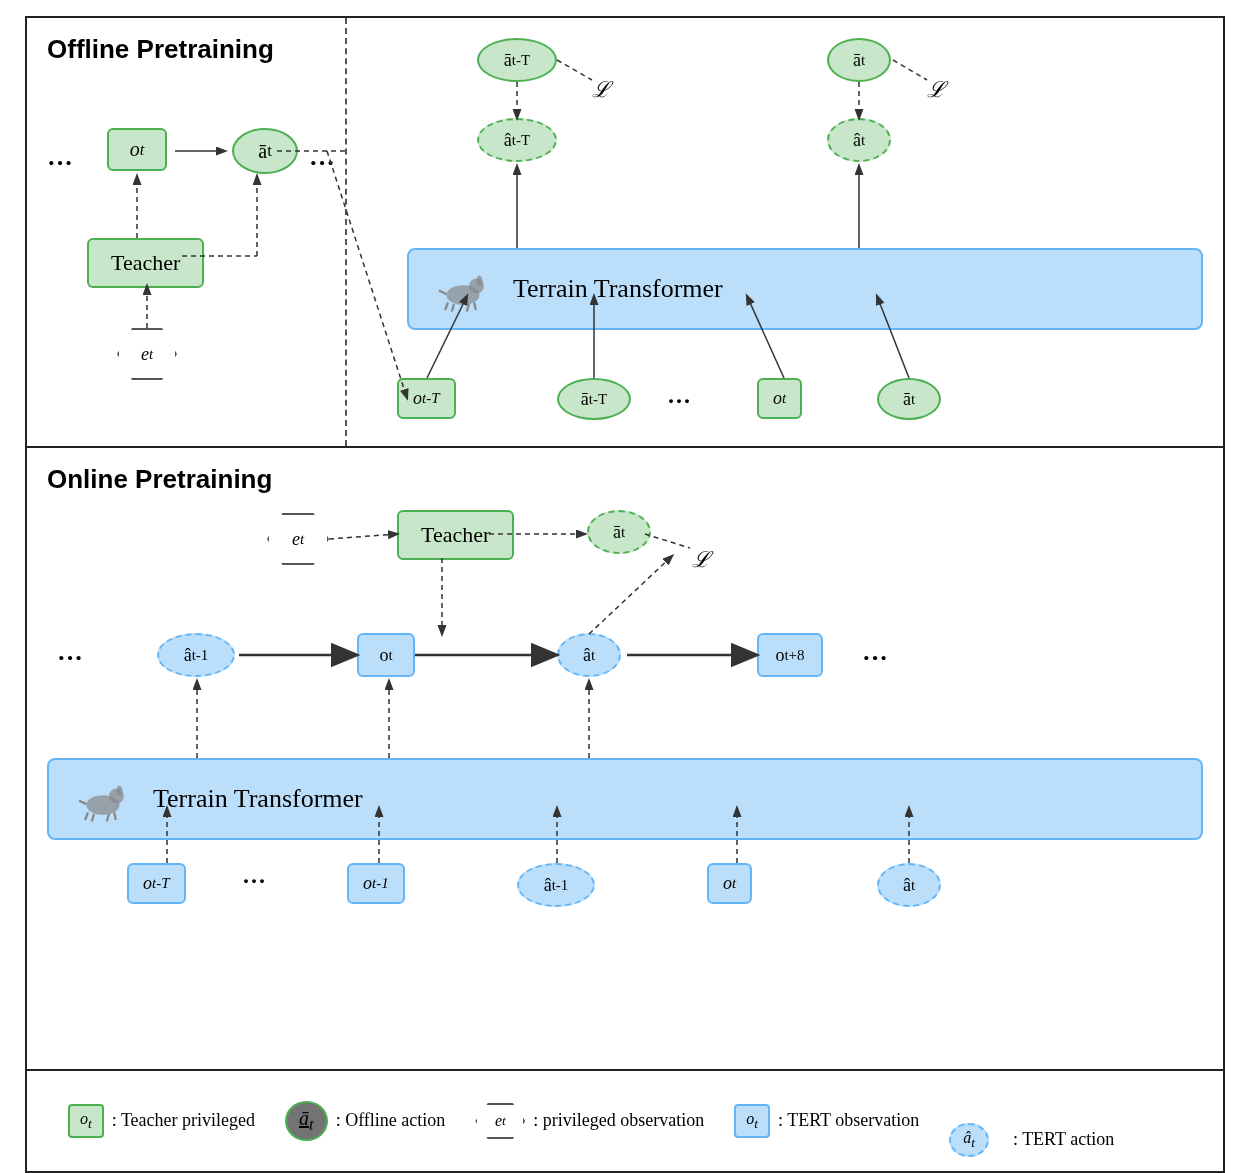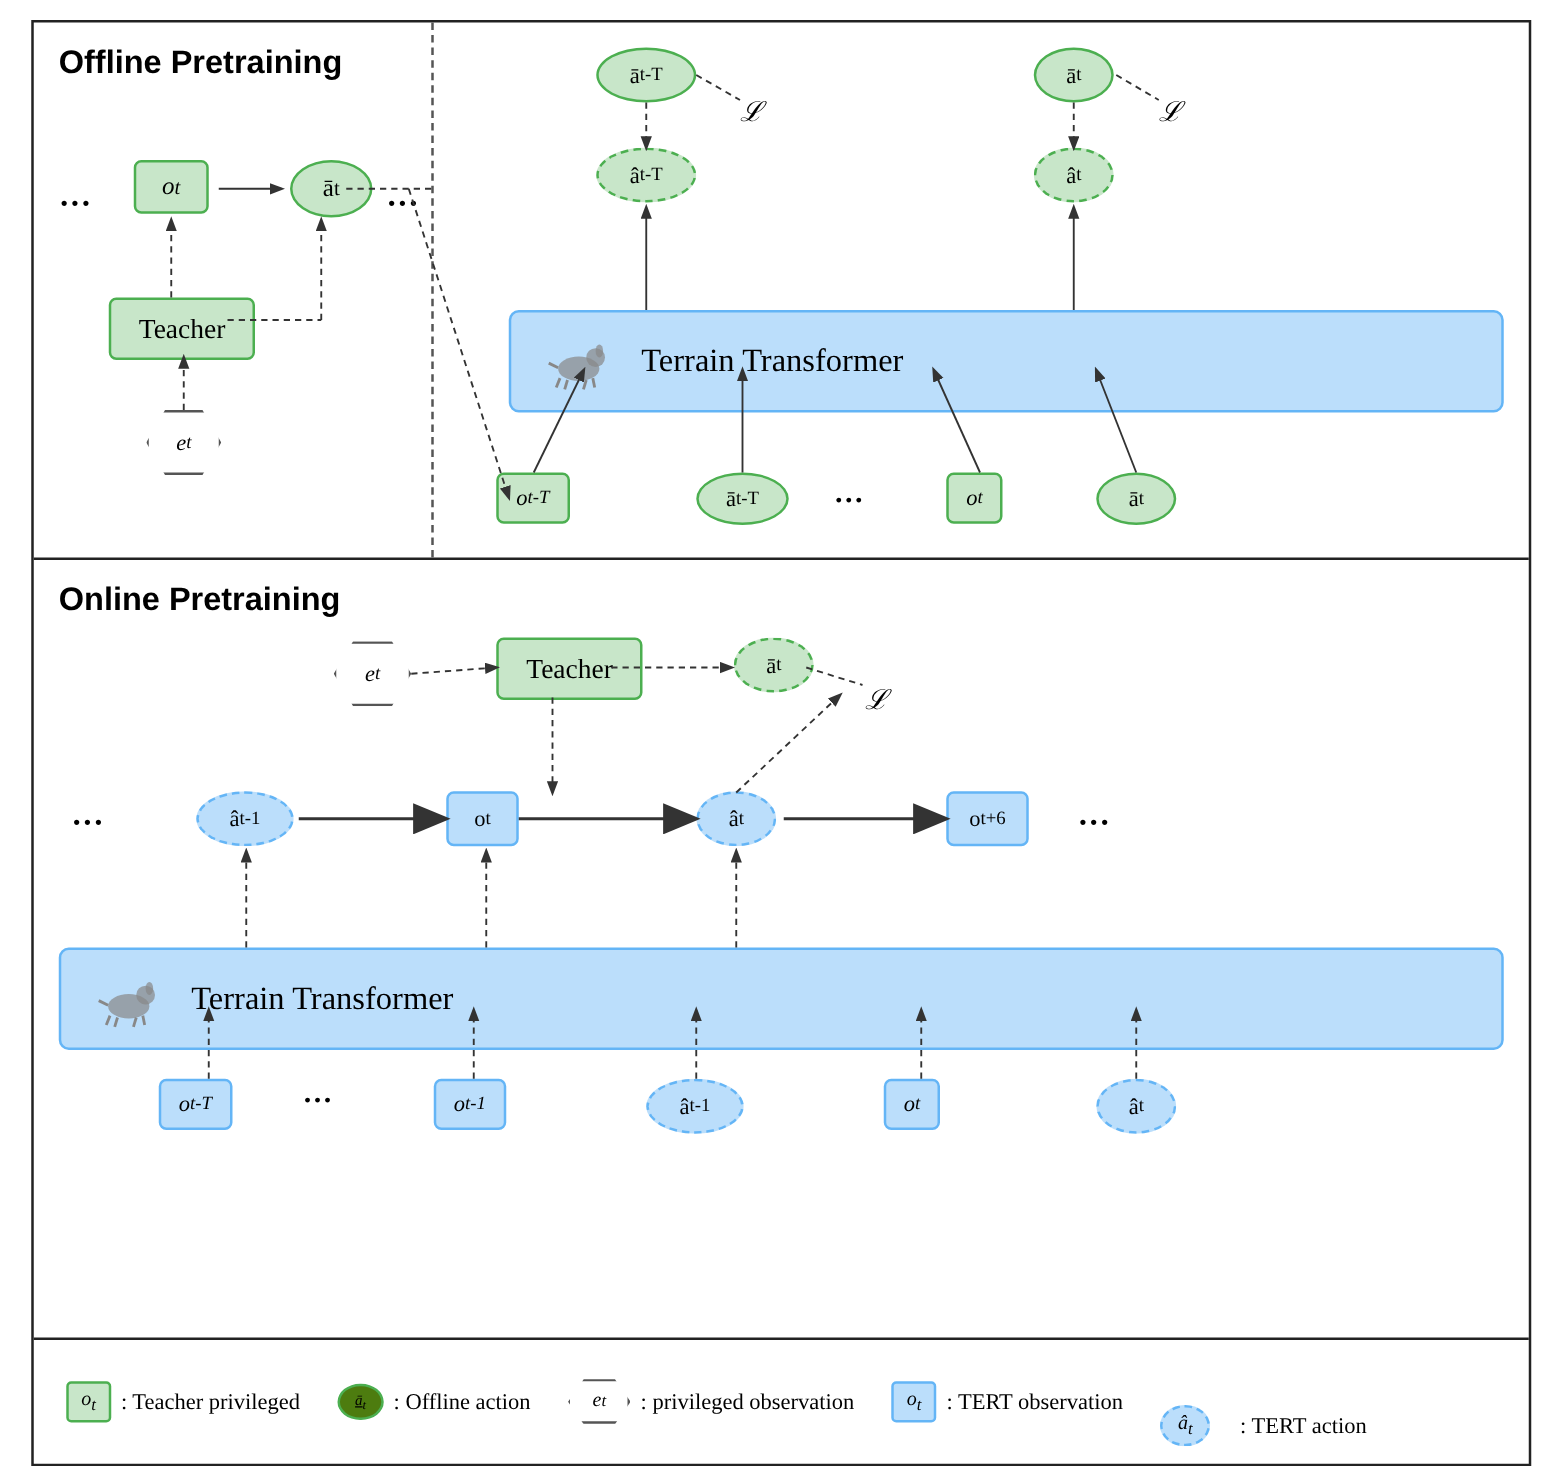--- a/index.html
+++ b/index.html
@@ -142,21 +142,21 @@
       <span style="position:absolute; top:95px; left:665px; font-size:22px; font-style:italic;">ℒ</span>
 
       <span style="position:absolute; top:195px; left:30px; font-size:26px; font-weight:bold;">···</span>
 
       <div style="position:absolute; top:185px; left:130px; background:#bbdefb; border:2px dashed #64b5f6; border-radius:50%; padding:8px 14px; font-size:18px; display:flex; align-items:center; justify-content:center; min-width:78px; min-height:44px;">â<sub>t-1</sub></div>
 
       <div style="position:absolute; top:185px; left:330px; background:#bbdefb; border:2px solid #64b5f6; border-radius:6px; padding:8px 16px; font-size:18px; display:flex; align-items:center; justify-content:center; min-width:58px; min-height:44px;">o<sub>t</sub></div>
 
       <div style="position:absolute; top:185px; left:530px; background:#bbdefb; border:2px dashed #64b5f6; border-radius:50%; padding:8px 16px; font-size:18px; display:flex; align-items:center; justify-content:center; min-width:64px; min-height:44px;">â<sub>t</sub></div>
 
-      <div style="position:absolute; top:185px; left:730px; background:#bbdefb; border:2px solid #64b5f6; border-radius:6px; padding:8px 16px; font-size:18px; display:flex; align-items:center; justify-content:center; min-width:66px; min-height:44px;">o<sub>t+6</sub></div>
+      <div style="position:absolute; top:185px; left:730px; background:#bbdefb; border:2px solid #64b5f6; border-radius:6px; padding:8px 16px; font-size:18px; display:flex; align-items:center; justify-content:center; min-width:66px; min-height:44px;">o<sub>t+8</sub></div>
 
       <span style="position:absolute; top:195px; left:835px; font-size:26px; font-weight:bold;">···</span>
 
       <div style="position:absolute; top:310px; left:20px; right:20px; background:#bbdefb; border:2px solid #64b5f6; border-radius:8px; padding:14px 24px; display:flex; align-items:center; gap:20px;">
         <svg width="60" height="50" viewBox="0 0 80 60">
           <ellipse cx="40" cy="38" rx="22" ry="13" fill="#888" opacity="0.7"></ellipse>
           <circle cx="58" cy="26" r="10" fill="#888" opacity="0.7"></circle>
           <ellipse cx="62" cy="19" rx="4" ry="7" fill="#888" opacity="0.7"></ellipse>
           <line x1="20" y1="48" x2="16" y2="58" stroke="#888" stroke-width="3"></line>
           <line x1="28" y1="50" x2="25" y2="60" stroke="#888" stroke-width="3"></line>
@@ -212,29 +212,29 @@
         <line x1="562" y1="310" x2="562" y2="233" stroke="#333" stroke-width="1.5" stroke-dasharray="5,4" marker-end="url(#arro)"></line>
 
         <line x1="140" y1="415" x2="140" y2="360" stroke="#333" stroke-width="1.5" stroke-dasharray="5,4" marker-end="url(#arro)"></line>
         <line x1="352" y1="415" x2="352" y2="360" stroke="#333" stroke-width="1.5" stroke-dasharray="5,4" marker-end="url(#arro)"></line>
         <line x1="530" y1="415" x2="530" y2="360" stroke="#333" stroke-width="1.5" stroke-dasharray="5,4" marker-end="url(#arro)"></line>
         <line x1="710" y1="415" x2="710" y2="360" stroke="#333" stroke-width="1.5" stroke-dasharray="5,4" marker-end="url(#arro)"></line>
         <line x1="882" y1="415" x2="882" y2="360" stroke="#333" stroke-width="1.5" stroke-dasharray="5,4" marker-end="url(#arro)"></line>
       </svg>
     </div>
 
-    <div style="display:flex; flex-wrap:wrap; padding:14px 26px; gap:8px 30px; border-top:2.5px solid #222; align-items:center;">
+    <div style="display:flex; flex-wrap:wrap; padding:14px 41px; gap:8px 30px; border-top:2.5px solid #222; align-items:center;">
 
       <div style="display:flex; align-items:center; gap:8px;">
         <div style="background:#c8e6c9; border:2px solid #4caf50; border-radius:4px; padding:4px 10px; font-size:16px; font-style:italic;">o<sub>t</sub></div>
         <span style="font-size:18px;">: Teacher privileged</span>
       </div>
 
       <div style="display:flex; align-items:center; gap:8px;">
-        <div style="background:#4d7c0f; border:2px solid #4caf50; border-radius:50%; padding:4px 12px; font-size:12px; font-style:italic;text-decoration:underline;">ā<sub>t</sub></div>
+        <div style="background:#737373; border:2px solid #4caf50; border-radius:50%; padding:4px 12px; font-size:20px; font-style:italic;text-decoration:underline;">ā<sub>t</sub></div>
         <span style="font-size:18px;">: Offline action</span>
       </div>
 
       <div style="display:flex; align-items:center; gap:8px;">
         <div style="background:white; border:2px solid #555; width:50px; height:36px; display:flex; align-items:center; justify-content:center; font-size:16px; font-style:italic; clip-path:polygon(25% 0%,75% 0%,100% 50%,75% 100%,25% 100%,0% 50%);">e<sub>t</sub></div>
         <span style="font-size:18px;">: privileged observation</span>
       </div>
 
       <div style="display:flex; align-items:center; gap:8px;">
         <div style="background:#bbdefb; border:2px solid #64b5f6; border-radius:4px; padding:4px 10px; font-size:16px; font-style:italic;">o<sub>t</sub></div>

